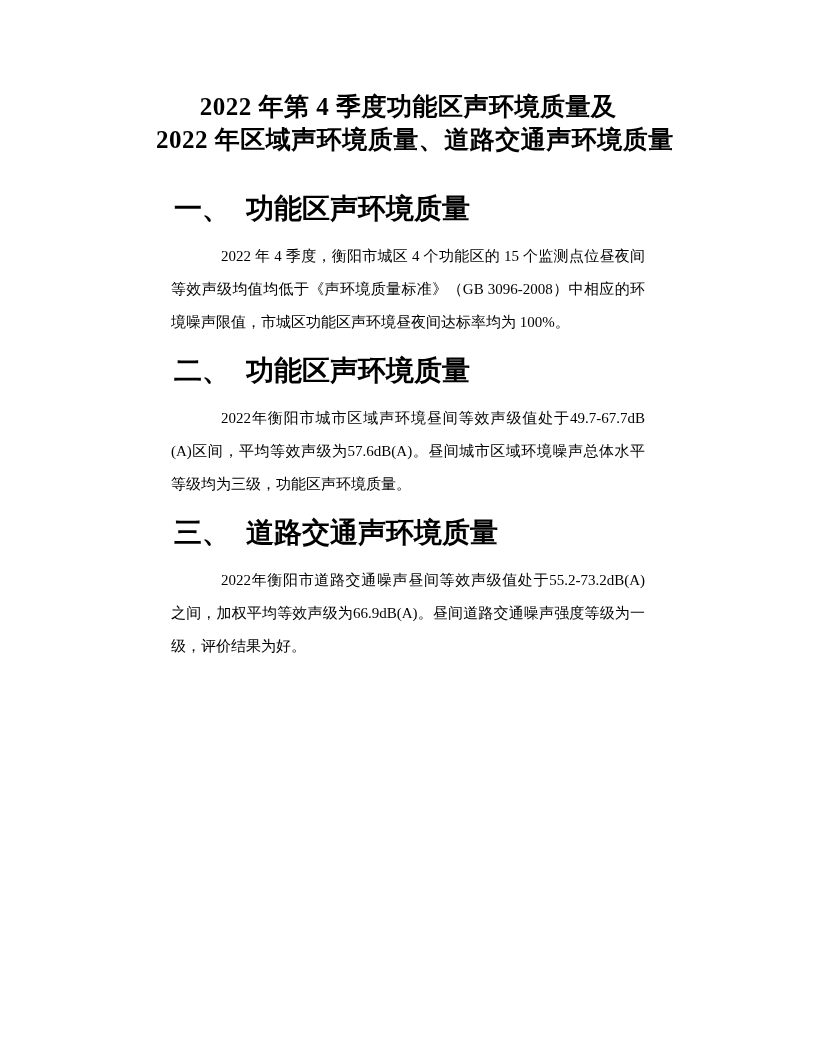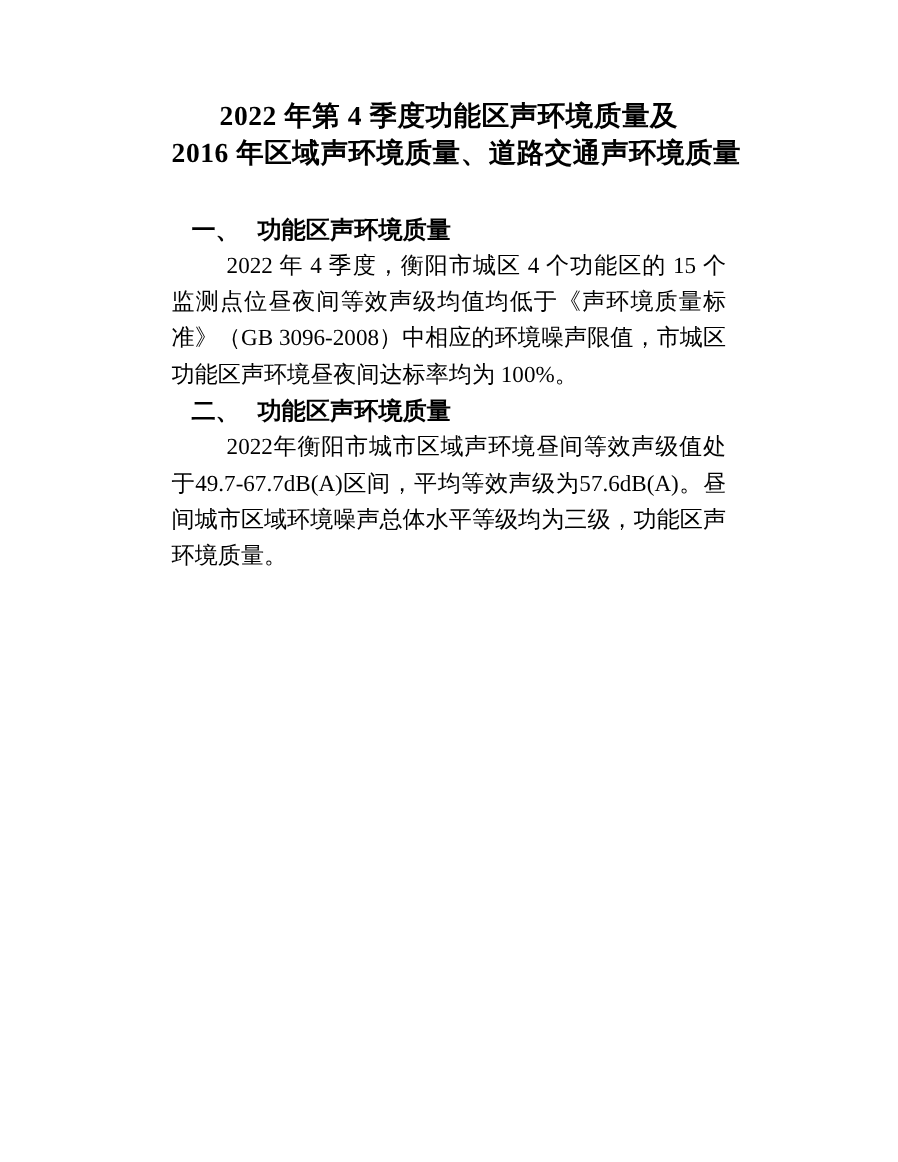--- a/index.html
+++ b/index.html
@@ -30,55 +30,61 @@
   .title-line {
     display: block;
     white-space: nowrap;
   }
   .section {
     margin: 0;
   }
   .section-heading {
     margin: 0;
     padding-left: 18px;
-    font-size: 22px;
+    font-size: 28px;
     font-weight: bold;
     line-height: 33px;
   }
   .heading-num {
     display: inline-block;
     margin-right: 16px;
   }
   .section-body {
-    margin: 0;
-    font-size: 21px;
+    margin: 15px;
+    font-size: 15px;
     line-height: 33px;
     text-align: justify;
     text-indent: 50px;
     word-break: break-all;
   }
 </style>
 </head>
 <body>
 
 <div class="page">
 
   <h1 class="doc-title">
     <span class="title-line">2022 年第 4 季度功能区声环境质量及</span>
-    <span class="title-line">2016 年区域声环境质量、道路交通声环境质量</span>
+    <span class="title-line">2022 年区域声环境质量、道路交通声环境质量</span>
   </h1>
 
   <div class="section">
     <h2 class="section-heading">
       <span class="heading-num">一、</span><span>功能区声环境质量</span>
     </h2>
     <p class="section-body">2022 年 4 季度，衡阳市城区 4 个功能区的 15 个监测点位昼夜间等效声级均值均低于《声环境质量标准》（GB 3096-2008）中相应的环境噪声限值，市城区功能区声环境昼夜间达标率均为 100%。</p>
   </div>
 
   <div class="section">
     <h2 class="section-heading">
       <span class="heading-num">二、</span><span>功能区声环境质量</span>
     </h2>
     <p class="section-body">2022年衡阳市城市区域声环境昼间等效声级值处于49.7-67.7dB(A)区间，平均等效声级为57.6dB(A)。昼间城市区域环境噪声总体水平等级均为三级，功能区声环境质量。</p>
   </div>
 
+  <div class="section">
+    <h2 class="section-heading">
+      <span class="heading-num">三、</span><span>道路交通声环境质量</span>
+    </h2>
+    <p class="section-body">2022年衡阳市道路交通噪声昼间等效声级值处于55.2-73.2dB(A)之间，加权平均等效声级为66.9dB(A)。昼间道路交通噪声强度等级为一级，评价结果为好。</p>
+  </div>
 
 </div>
 
 </body></html>

